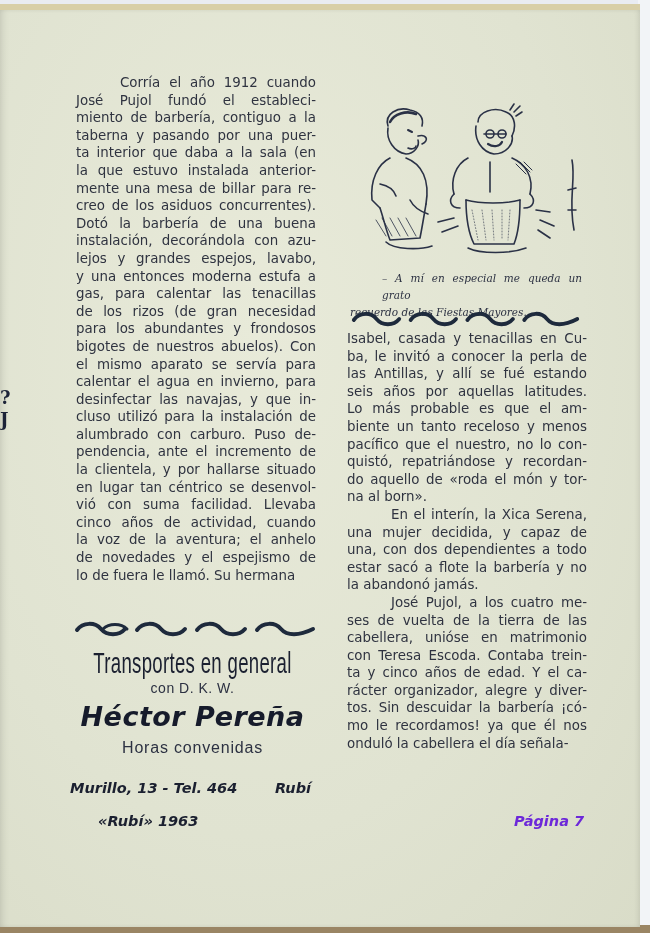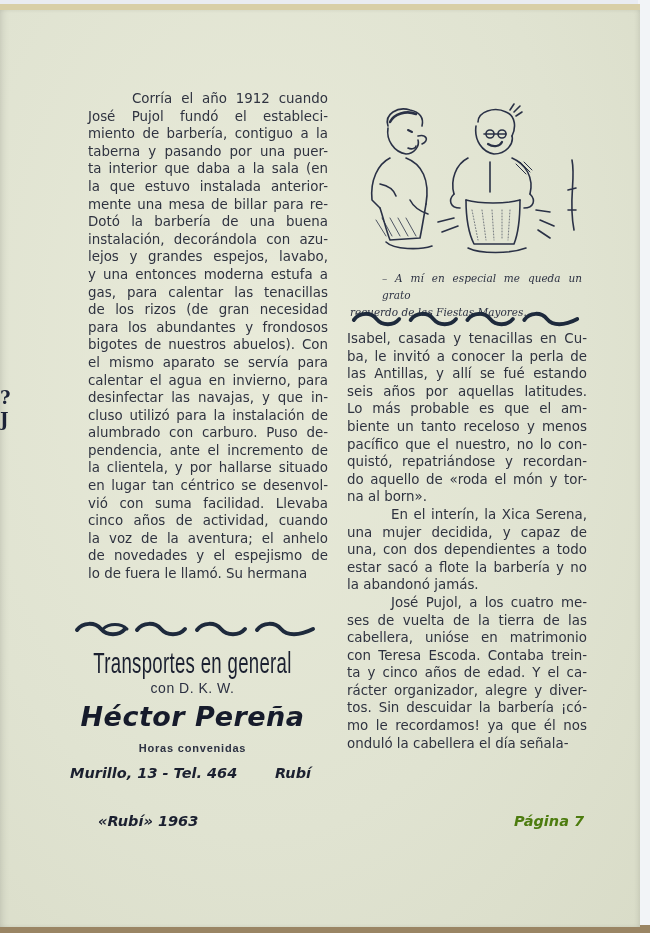--- a/index.html
+++ b/index.html
@@ -29,21 +29,21 @@
   }
   .edge-marks {
     position: absolute; left: 0; top: 387px; width: 16px; height: 50px;
     color: #1c2338; font-family: "DejaVu Serif", serif; font-weight: bold; font-size: 18px; line-height: 22px;
   }
   .col {
     position: absolute; color: #2f3340;
     font-family: "DejaVu Sans", sans-serif; font-size: 13.4px; line-height: 17.6px;
     text-align: justify; hyphens: manual;
   }
-  .col-left { left: 76px; top: 90px; width: 240px; margin-left: 12px; }
+  .col-left { left: 76px; top: 74px; width: 240px; }
   .col-right { left: 347px; top: 330px; width: 240px; }
   .line { display: block; text-align: justify; text-align-last: justify; white-space: nowrap; }
   .line.last { text-align-last: left; }
 
   .cartoon {
     position: absolute; left: 350px; top: 100px; width: 240px; height: 160px;
   }
   .caption {
     position: absolute; left: 350px; top: 270px; width: 232px;
     font-family: "DejaVu Serif", serif; font-style: italic;
@@ -62,33 +62,33 @@
     font-size: 30px; line-height: 36px; letter-spacing: 0.5px;
     transform: scaleX(0.62); transform-origin: center; white-space: nowrap;
     font-weight: normal; color: #1b2030;
     margin-left: -60px; margin-right: -60px;
   }
   .ad-sub { text-align: center; font-size: 14px; line-height: 18px; margin-top: -2px; color: #2c3142; letter-spacing: 0.5px; }
   .ad-name {
     text-align: center; font-family: "DejaVu Sans", sans-serif; font-weight: bold; font-style: italic;
     font-size: 27px; line-height: 40px; color: #161b2b; letter-spacing: 0.5px;
   }
-  .ad-hours { text-align: center; font-size: 11px; line-height: 22px; color: #2c3142; letter-spacing: 0.8px; font-weight: bold; }
+  .ad-hours { text-align: center; font-size: 16px; line-height: 22px; color: #2c3142; letter-spacing: 0.8px; }
   .ad-address {
-    display: flex; justify-content: space-between; margin-top: 6px;
+    display: flex; justify-content: space-between; margin-top: 21px;
     font-family: "DejaVu Sans", sans-serif; font-weight: bold; font-style: italic; font-size: 14.5px; color: #1b2030;
     padding-right: 4px;
   }
   .footer-left {
     position: absolute; left: 74px; top: 813px;
     font-family: "DejaVu Sans", sans-serif; font-weight: bold; font-style: italic; font-size: 14.5px; color: #1b2030; margin-left: 24px;
   }
   .footer-right {
     position: absolute; left: 514px; top: 813px;
-    font-family: "DejaVu Sans", sans-serif; font-weight: bold; font-style: italic; font-size: 14.5px; color: #4d7c0f;
+    font-family: "DejaVu Sans", sans-serif; font-weight: bold; font-style: italic; font-size: 14.5px; color: #6d28d9;
   }
 </style>
 </head>
 <body>
 
 <div class="backdrop-right"></div>
 <div class="backdrop-bottom"></div>
 
 <div class="page"></div>
 <div class="page-top-edge"></div>
@@ -99,20 +99,21 @@
 </div>
 
 <div class="col col-left" id="leftcol">
     <span class="line" style="padding-left: 44px;">Corría el año 1912 cuando</span>
     <span class="line">José Pujol fundó el estableci-</span>
     <span class="line">miento de barbería, contiguo a la</span>
     <span class="line">taberna y pasando por una puer-</span>
     <span class="line">ta interior que daba a la sala (en</span>
     <span class="line">la que estuvo instalada anterior-</span>
     <span class="line">mente una mesa de billar para re-</span>
+    <span class="line">creo de los asiduos concurrentes).</span>
     <span class="line">Dotó la barbería de una buena</span>
     <span class="line">instalación, decorándola con azu-</span>
     <span class="line">lejos y grandes espejos, lavabo,</span>
     <span class="line">y una entonces moderna estufa a</span>
     <span class="line">gas, para calentar las tenacillas</span>
     <span class="line">de los rizos (de gran necesidad</span>
     <span class="line">para los abundantes y frondosos</span>
     <span class="line">bigotes de nuestros abuelos). Con</span>
     <span class="line">el mismo aparato se servía para</span>
     <span class="line">calentar el agua en invierno, para</span>

